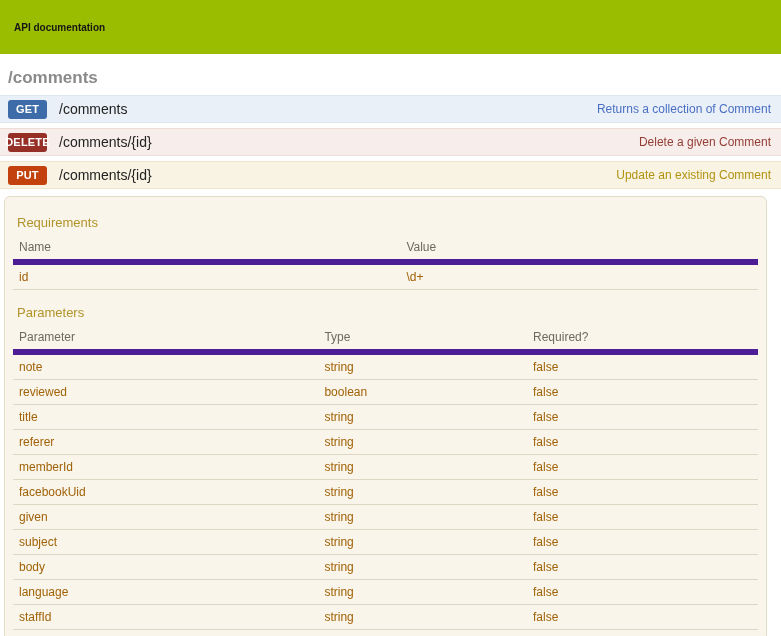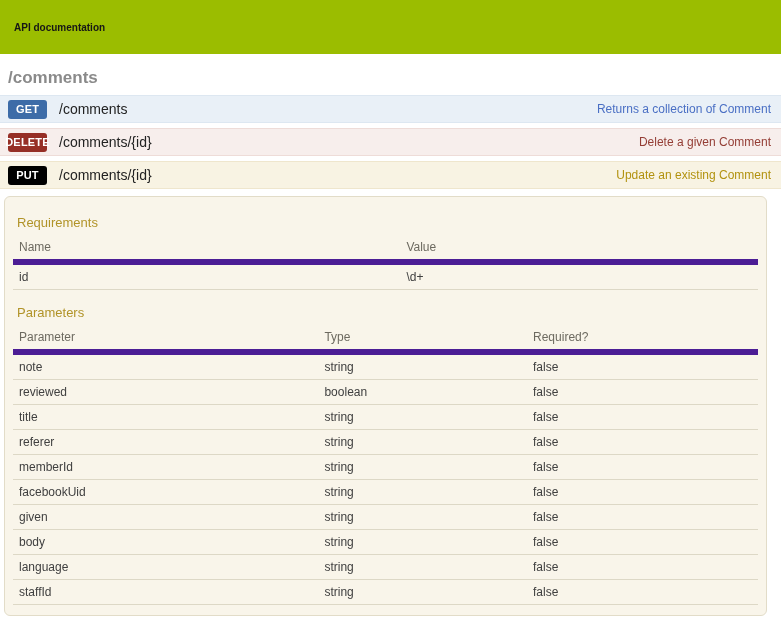--- a/index.html
+++ b/index.html
@@ -60,21 +60,21 @@
     text-decoration: none;
     flex: 0 0 auto;
   }
   .method-get    { background: #e9f0f7; border-color: #dde7f1; }
   .method-get .badge { background: #3d6ca8; }
   .method-get .desc  { color: #4a6fc4; }
   .method-delete { background: #f7eeec; border-color: #eedcd8; }
   .method-delete .badge { background: #962f26; }
   .method-delete .desc  { color: #943d35; }
   .method-put    { background: #f8f3e3; border-color: #efe6cd; }
-  .method-put .badge { background: #000000; }
+  .method-put .badge { background: #c2410c; }
   .method-put .desc  { color: #b2920f; }
 
   .panel {
     margin: 7px 14px 0 4px;
     background: #f9f5ea;
     border: 1px solid #e2dcc8;
     border-radius: 6px;
     padding: 8px 8px 10px 8px;
   }
   .panel h3 {
@@ -90,21 +90,21 @@
     text-align: left;
     font-size: 12px;
     padding: 5px 6px;
   }
   th {
     font-weight: normal;
     color: #6d6a60;
     border-bottom: 6px solid #4c1d95;
   }
   td {
-    color: #404040;
+    color: #a16207;
     border-bottom: 1px solid #ddd8c6;
   }
   .req-col-name { width: 52%; }
   .param-col-1 { width: 41%; }
   .param-col-2 { width: 28%; }
   .param-col-3 { width: 31%; }
 </style>
 </head>
 <body>
 
@@ -191,20 +191,25 @@
               <td>facebookUid</td>
               <td>string</td>
               <td>false</td>
             </tr>
             <tr>
               <td>given</td>
               <td>string</td>
               <td>false</td>
             </tr>
             <tr>
+              <td>subject</td>
+              <td>string</td>
+              <td>false</td>
+            </tr>
+            <tr>
               <td>body</td>
               <td>string</td>
               <td>false</td>
             </tr>
             <tr>
               <td>language</td>
               <td>string</td>
               <td>false</td>
             </tr>
             <tr>

